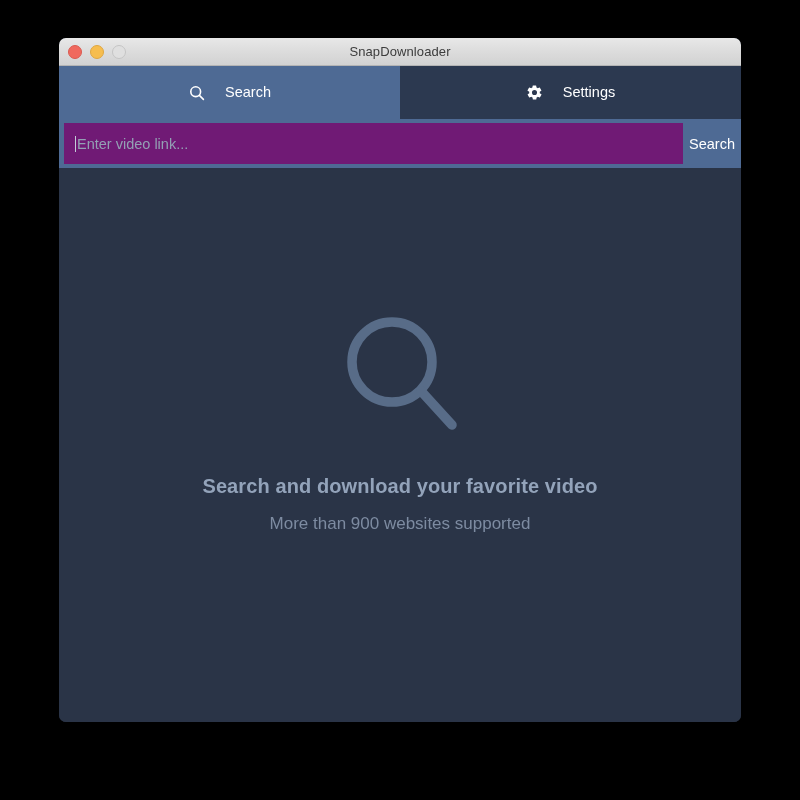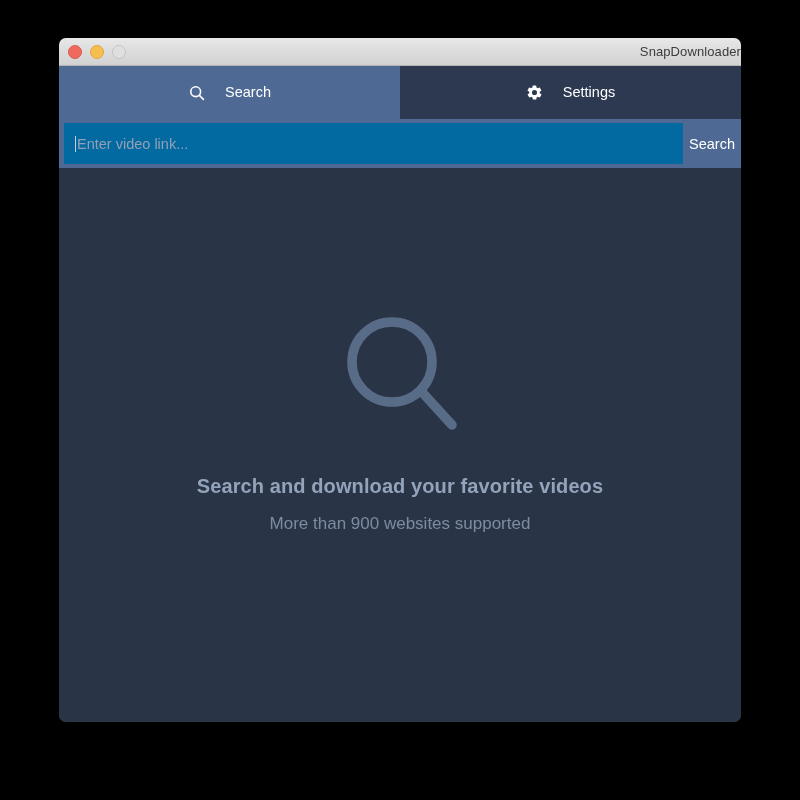--- a/index.html
+++ b/index.html
@@ -29,21 +29,21 @@
   }
 
   
   #title-bar {
     position: relative;
     height: 27px;
     background: linear-gradient(to bottom, #e8e8e8 0%, #dcdcdc 50%, #d2d2d2 100%);
     border-bottom: 1px solid #b4b4b4;
     display: flex;
     align-items: center;
-    justify-content: flex-end;
+    justify-content: center;
   }
   #traffic-lights {
     position: absolute;
     left: 9px;
     top: 50%;
     transform: translateY(-50%);
     display: flex;
     gap: 8px;
     align-items: center;
   }
@@ -95,21 +95,21 @@
   #search-row {
     height: 49px;
     background: #4e6a94;
     display: flex;
     align-items: center;
   }
   #search-input-wrap {
     width: 658px;
     height: 41px;
     margin-left: 5px;
-    background: #0369a1;
+    background: #701a75;
     display: flex;
     align-items: center;
     position: relative;
   }
   #caret {
     width: 1px;
     height: 16px;
     background: #c4ccd8;
     margin-left: 11px;
     flex: 0 0 auto;
@@ -215,18 +215,18 @@
     </div>
     <button id="search-submit">Search</button>
   </div>
 
   <div id="content">
     <div id="empty-state">
       <svg id="empty-magnifier" width="130" height="130" viewBox="0 0 130 130" aria-hidden="true">
         <circle cx="57" cy="53" r="40" fill="none" stroke="#586c88" stroke-width="9.5"></circle>
         <line x1="86" y1="82" x2="117" y2="116" stroke="#586c88" stroke-width="9.5" stroke-linecap="round"></line>
       </svg>
-      <div id="empty-title">Search and download your favorite videos</div>
+      <div id="empty-title">Search and download your favorite video</div>
       <div id="empty-subtitle">More than 900 websites supported</div>
     </div>
   </div>
 
 </div>
 
 </body></html>

